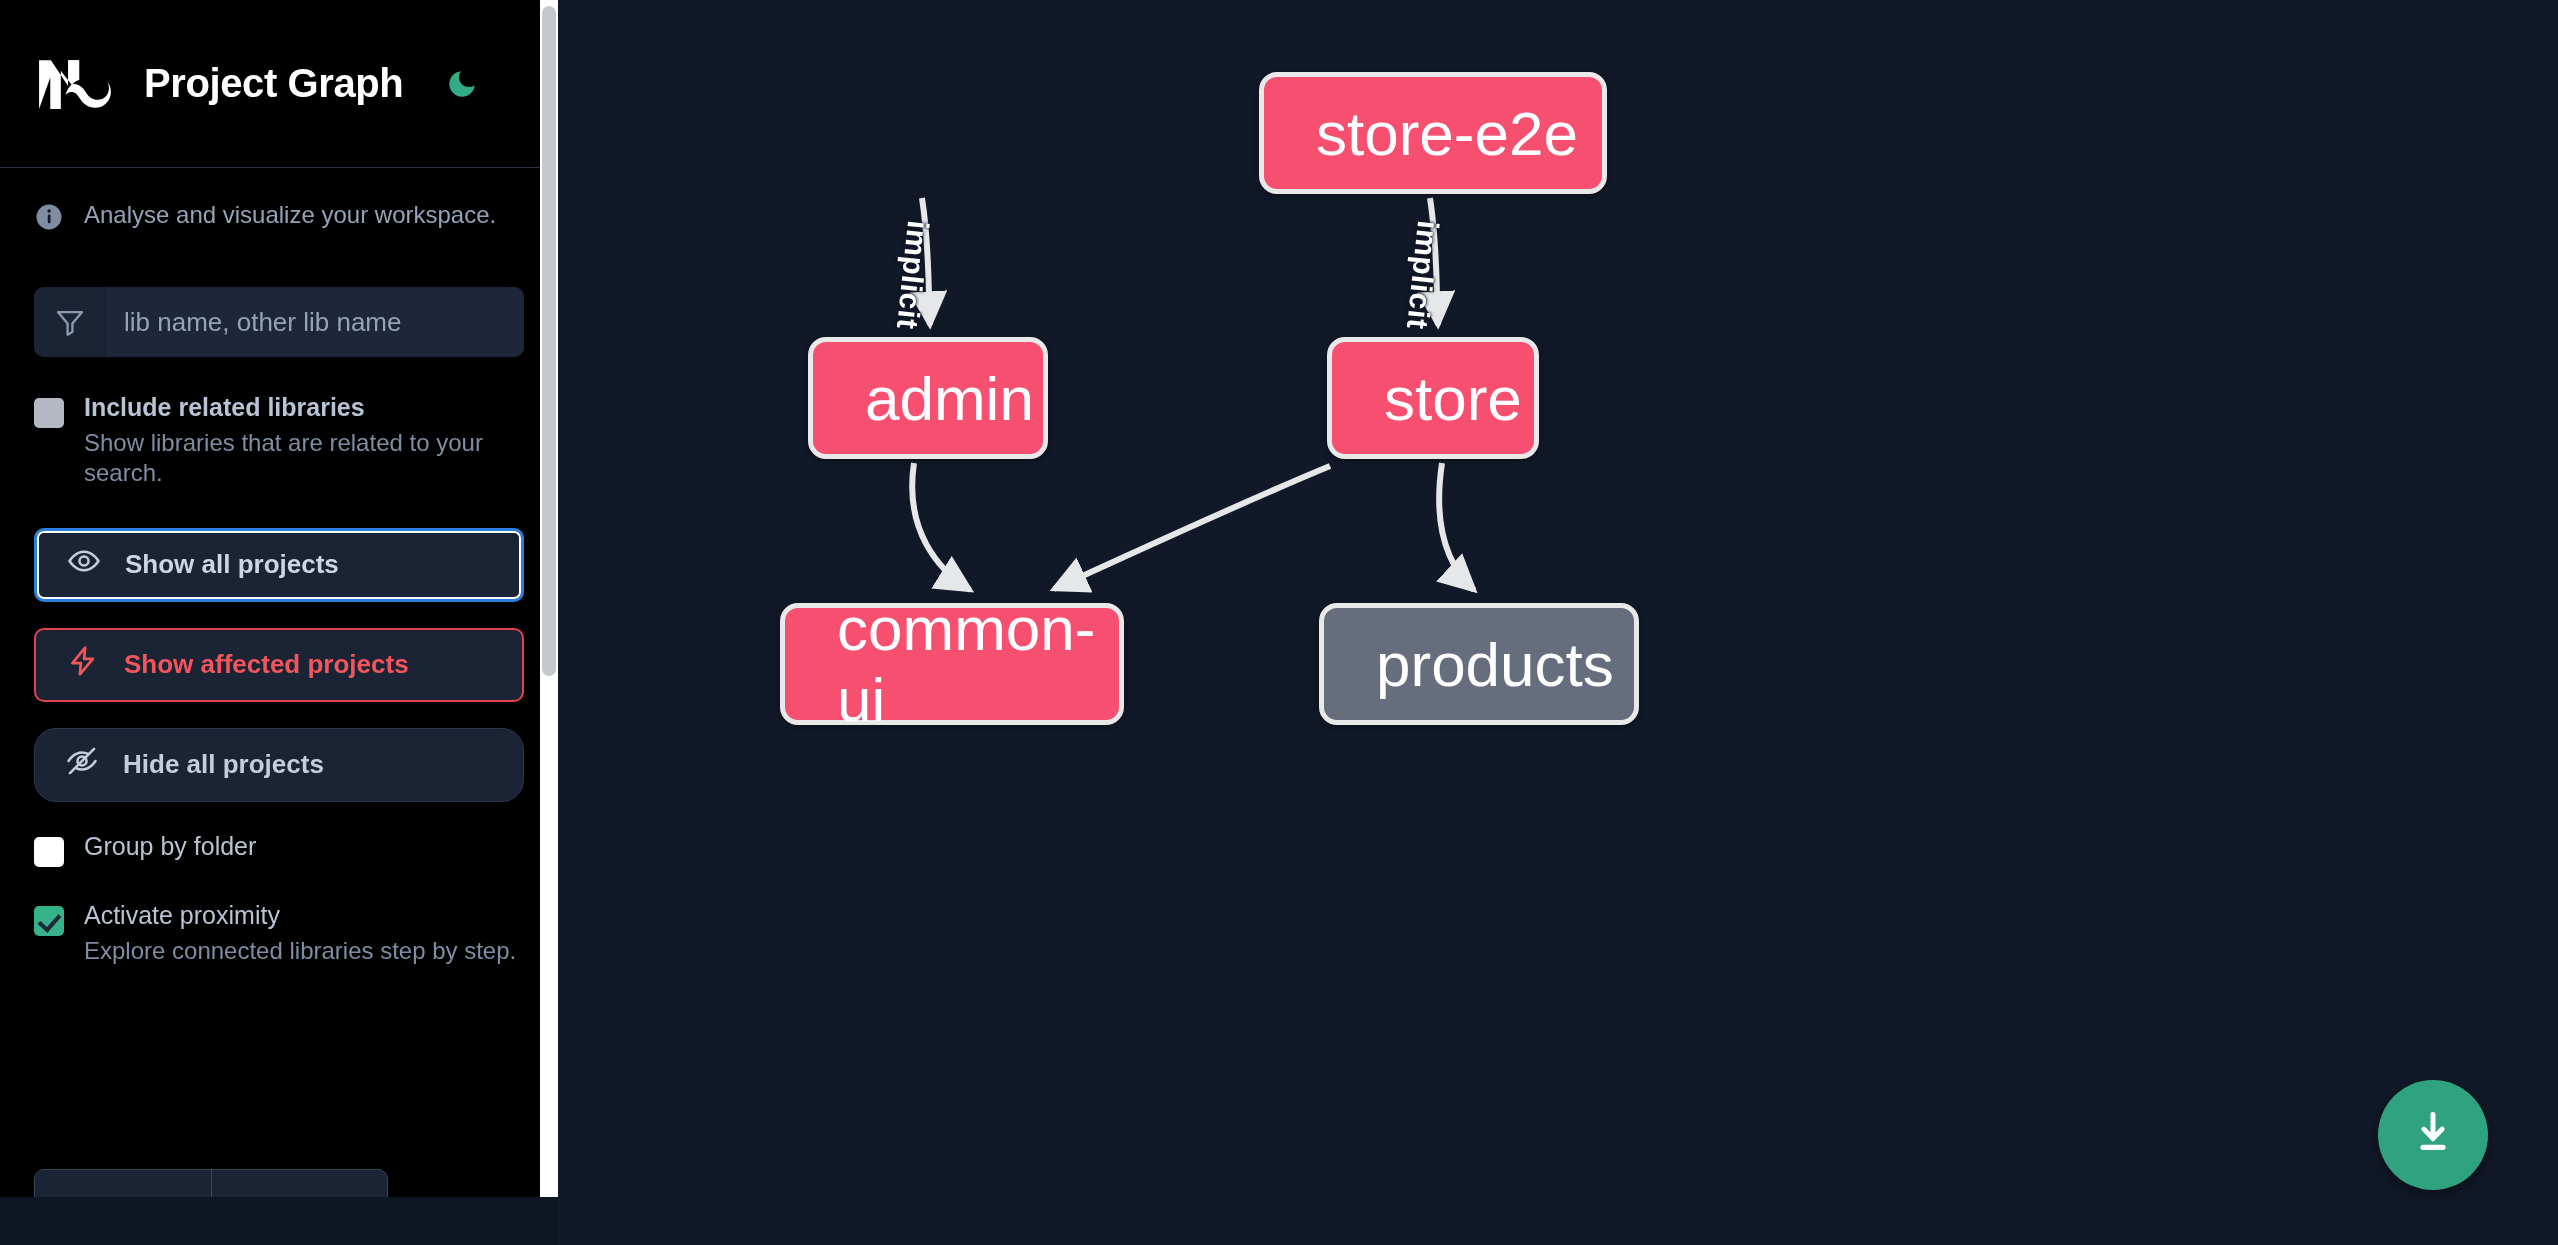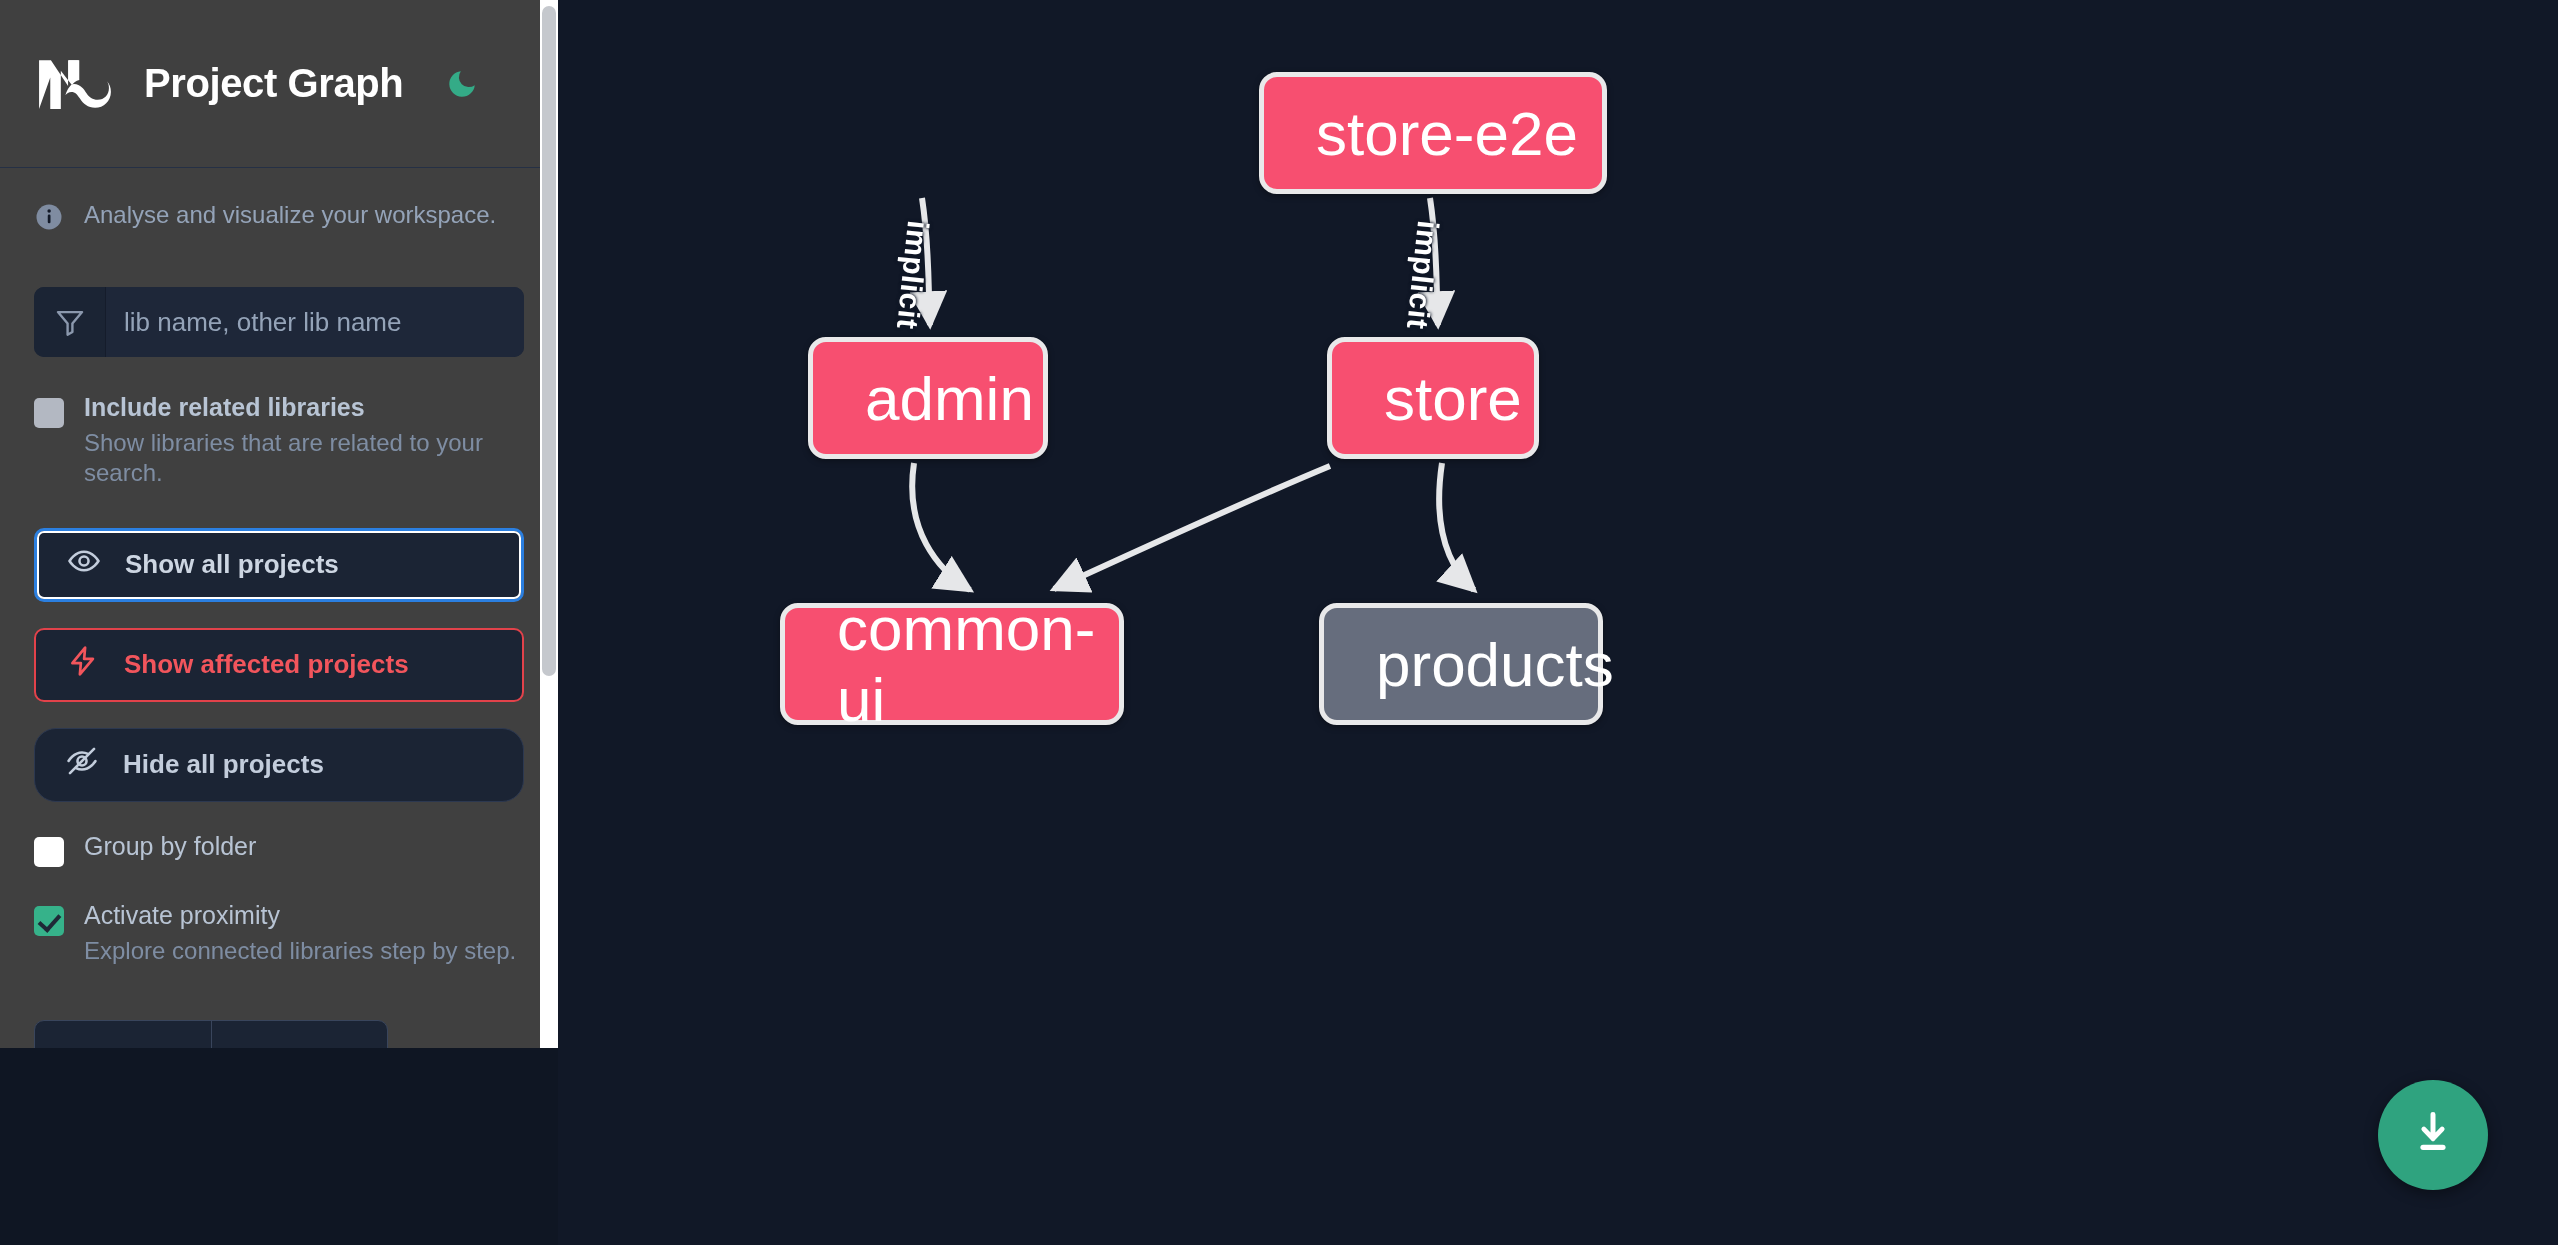--- a/index.html
+++ b/index.html
@@ -7,22 +7,22 @@
     width: 2558px; height: 1245px;
     overflow: hidden;
     background: #0f1623;
     font-family: "Liberation Sans", sans-serif;
   }
   #app { position: relative; width: 2558px; height: 1245px; display: flex; }
 
   
   .sidebar {
     position: relative;
-    width: 558px; height: 1048px;
-    background: #404040;
+    width: 558px; height: 1197px;
+    background: #000000;
     flex: 0 0 558px;
     overflow: hidden;
   }
   .sb-header {
     height: 168px;
     display: flex; align-items: center;
     padding: 0 34px;
     border-bottom: 1px solid #253045;
     gap: 0;
   }
@@ -363,21 +363,21 @@
     </div>
     <div class="node pink" style="left:250px; top:337px; width:240px; height:122px;">
       <span>admin</span>
     </div>
     <div class="node pink" style="left:769px; top:337px; width:212px; height:122px;">
       <span>store</span>
     </div>
     <div class="node pink" style="left:222px; top:603px; width:344px; height:122px;">
       <span>common-ui</span>
     </div>
-    <div class="node grey" style="left:761px; top:603px; width:284px; height:122px;">
+    <div class="node grey" style="left:761px; top:603px; width:320px; height:122px;">
       <span>products</span>
     </div>
 
     <div class="edge-label" style="left:300px; top:258px; transform:rotate(96deg);">implicit</div>
     <div class="edge-label" style="left:810px; top:258px; transform:rotate(96deg);">implicit</div>
 
     <div class="fab">
       <span>
         <svg viewBox="0 0 24 24" width="52" height="52" aria-hidden="true">
           <path d="M12 3.5v10.5M12 14.6l-4.2-4.4M12 14.6l4.2-4.4" fill="none" stroke="#ffffff" stroke-width="2.3" stroke-linecap="round" stroke-linejoin="round"></path>

